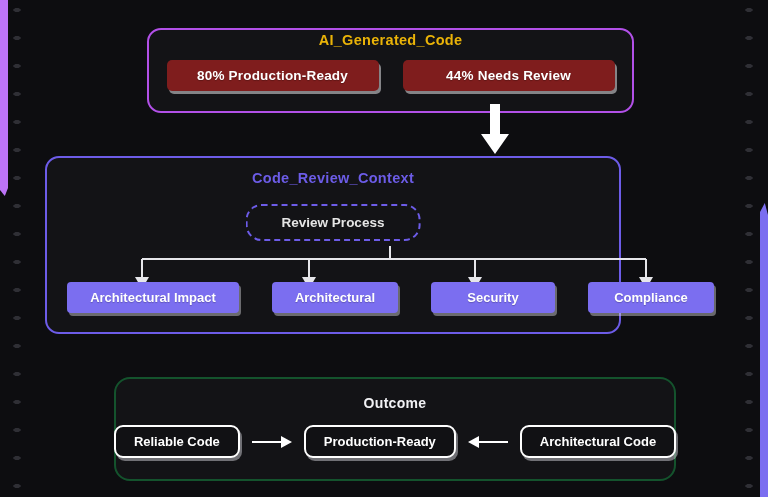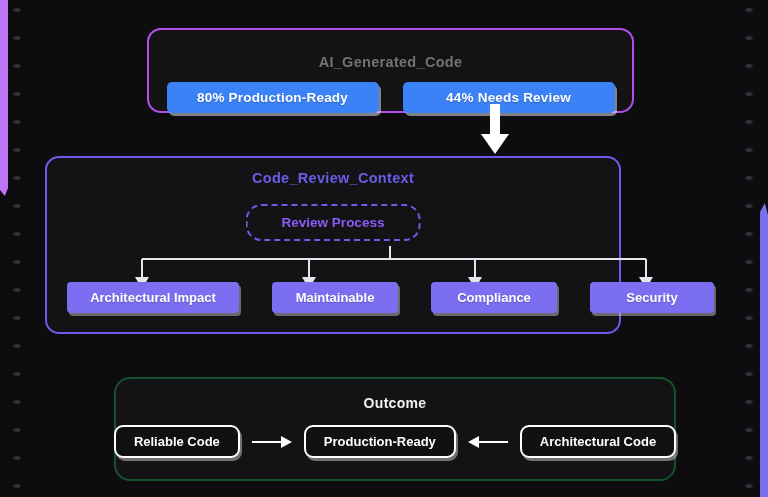--- a/index.html
+++ b/index.html
@@ -60,34 +60,34 @@
     font-size: 14.5px;
     font-weight: 700;
     letter-spacing: .3px;
   }
 
   
   #sec-generated {
     left: 147px; top: 28px; width: 487px; height: 85px;
     border: 2px solid #b250e8;
   }
-  #sec-generated .section-title { color: #737373; margin-top: 24px; }
+  #sec-generated .section-title { color: #eab308; margin-top: 2px; }
 
   .chip-row {
     display: flex;
     justify-content: center;
     gap: 24px;
     margin-top: 12px;
   }
   .chip {
     position: relative;
     min-width: 212px;
     padding: 8px 14px;
     border-radius: 5px;
-    background: #3b82f6;
+    background: #7f1d1d;
     color: #ffffff;
     font-size: 13.5px;
     font-weight: 700;
     text-align: center;
     letter-spacing: .2px;
     box-shadow: 2px 3px 0 rgba(226,226,230,.55);
     text-shadow: 0 1px 1px rgba(0,0,0,.25);
   }
 
   
@@ -106,21 +106,21 @@
 
   #review-process {
     position: absolute;
     left: 50%;
     transform: translateX(-50%);
     top: 46px;
     padding: 9px 34px;
     border: 2px dashed #6d5ce8;
     border-radius: 16px;
     background: #131316;
-    color: #8b5cf6;
+    color: #e5e5e5;
     font-size: 13.5px;
     font-weight: 700;
   }
 
   
   #connectors {
     position: absolute;
     left: 0; top: 88px;
     width: 687px; height: 46px;
     pointer-events: none;
@@ -225,23 +225,23 @@
       <g fill="#e6e6ea">
         <polygon points="88,31 102,31 95,43"></polygon>
         <polygon points="255,31 269,31 262,43"></polygon>
         <polygon points="421,31 435,31 428,43"></polygon>
         <polygon points="592,31 606,31 599,43"></polygon>
       </g>
     </svg>
 
     <div class="leaf-row">
       <div class="leaf w1" data-bind="review.leaves.0.label">Architectural Impact</div>
-      <div class="leaf w2" data-bind="review.leaves.1.label">Maintainable</div>
+      <div class="leaf w2" data-bind="review.leaves.1.label">Architectural</div>
+      <div class="leaf w4" data-bind="review.leaves.3.label">Security</div>
       <div class="leaf w3" data-bind="review.leaves.2.label">Compliance</div>
-      <div class="leaf w4" data-bind="review.leaves.3.label">Security</div>
     </div>
   </div>
 
   <div class="section" id="sec-outcome">
     <div class="section-title" data-bind="outcome.title">Outcome</div>
 
     <div class="pill-row">
       <div class="pill" data-bind="outcome.pills.0.label">Reliable Code</div>
 
       <svg class="mini-arrow" width="40" height="14" viewBox="0 0 40 14">

